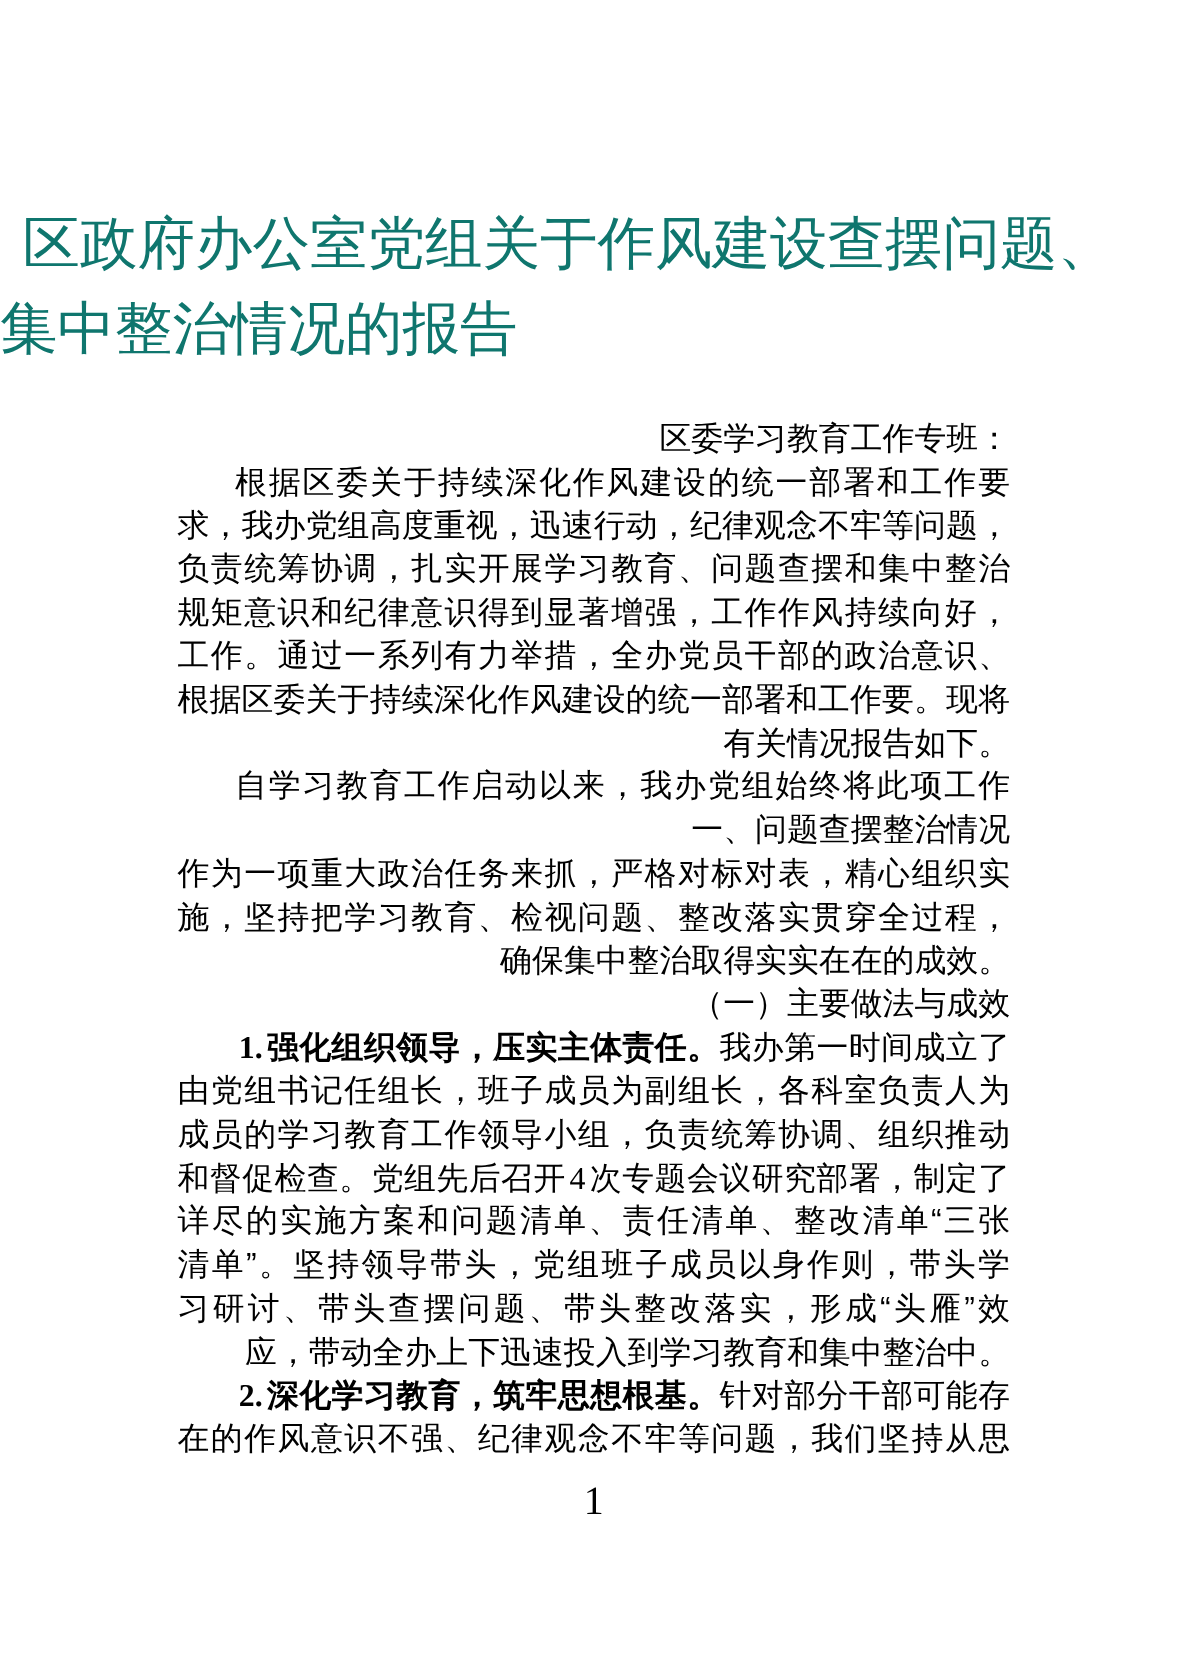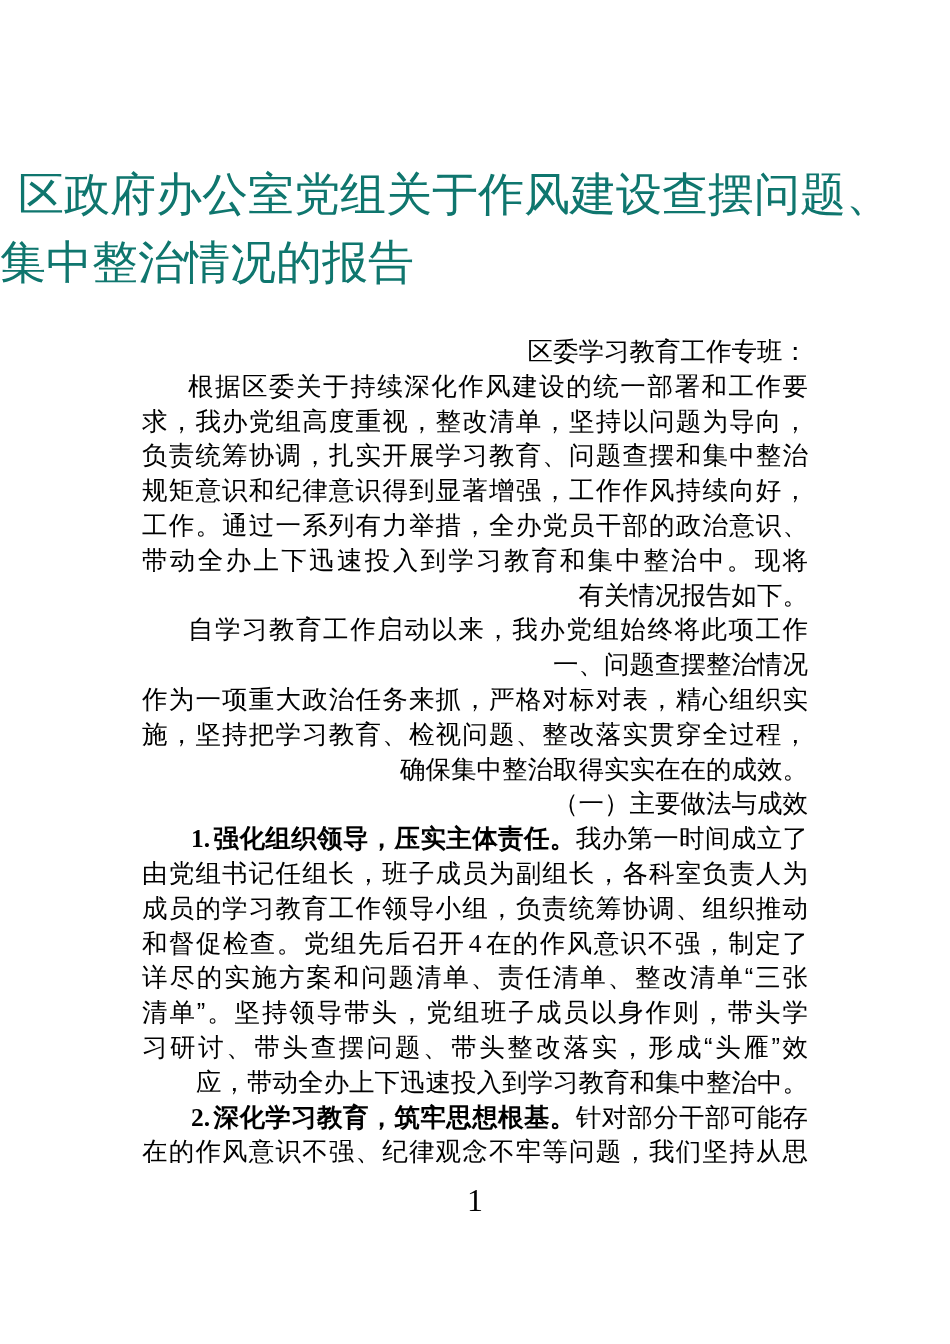--- a/index.html
+++ b/index.html
@@ -79,36 +79,36 @@
 <div class="page">
 
   <h1 class="doc-title">
     <span class="title-line">区政府办公室党组关于作风建设查摆问题、</span>
     <span class="title-line">集中整治情况的报告</span>
   </h1>
 
   <div class="doc-body">
       <div class="line"><span>区委学习教育工作专班：</span></div>
       <div class="line indent justify"><span>根据区委关于持续深化作风建设的统一部署和工作要</span></div>
-      <div class="line justify"><span>求，我办党组高度重视，整改清单，坚持以问题为导向，</span></div>
+      <div class="line justify"><span>求，我办党组高度重视，迅速行动，纪律观念不牢等问题，</span></div>
       <div class="line justify"><span>负责统筹协调，扎实开展学习教育、问题查摆和集中整治</span></div>
       <div class="line justify"><span>规矩意识和纪律意识得到显著增强，工作作风持续向好，</span></div>
       <div class="line justify"><span>工作。通过一系列有力举措，全办党员干部的政治意识、</span></div>
-      <div class="line justify"><span>带动全办上下迅速投入到学习教育和集中整治中。现将</span></div>
+      <div class="line justify"><span>根据区委关于持续深化作风建设的统一部署和工作要。现将</span></div>
       <div class="line"><span>有关情况报告如下。</span></div>
       <div class="line indent justify"><span>自学习教育工作启动以来，我办党组始终将此项工作</span></div>
       <div class="line indent"><span>一、问题查摆整治情况</span></div>
       <div class="line justify"><span>作为一项重大政治任务来抓，严格对标对表，精心组织实</span></div>
       <div class="line justify"><span>施，坚持把学习教育、检视问题、整改落实贯穿全过程，</span></div>
       <div class="line"><span>确保集中整治取得实实在在的成效。</span></div>
       <div class="line indent"><span>（一）主要做法与成效</span></div>
       <div class="line indent justify"><span class="bold serif-num">1.</span><span class="bold">强化组织领导，压实主体责任。</span><span>我办第一时间成立了</span></div>
       <div class="line justify"><span>由党组书记任组长，班子成员为副组长，各科室负责人为</span></div>
       <div class="line justify"><span>成员的学习教育工作领导小组，负责统筹协调、组织推动</span></div>
-      <div class="line justify"><span>和督促检查。党组先后召开</span><span class="serif-num">4</span><span>在的作风意识不强，制定了</span></div>
+      <div class="line justify"><span>和督促检查。党组先后召开</span><span class="serif-num">4</span><span>次专题会议研究部署，制定了</span></div>
       <div class="line justify"><span>详尽的实施方案和问题清单、责任清单、整改清单“三张</span></div>
       <div class="line justify"><span>清单”。坚持领导带头，党组班子成员以身作则，带头学</span></div>
       <div class="line justify"><span>习研讨、带头查摆问题、带头整改落实，形成“头雁”效</span></div>
       <div class="line"><span>应，带动全办上下迅速投入到学习教育和集中整治中。</span></div>
       <div class="line indent justify"><span class="bold serif-num">2.</span><span class="bold">深化学习教育，筑牢思想根基。</span><span>针对部分干部可能存</span></div>
       <div class="line justify"><span>在的作风意识不强、纪律观念不牢等问题，我们坚持从思</span></div>
     </div>
 
   <div class="page-number">1</div>
 

